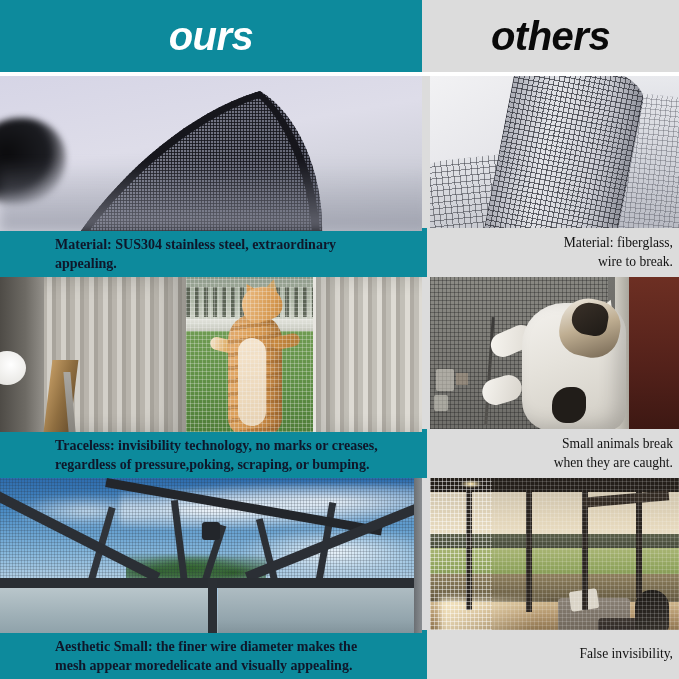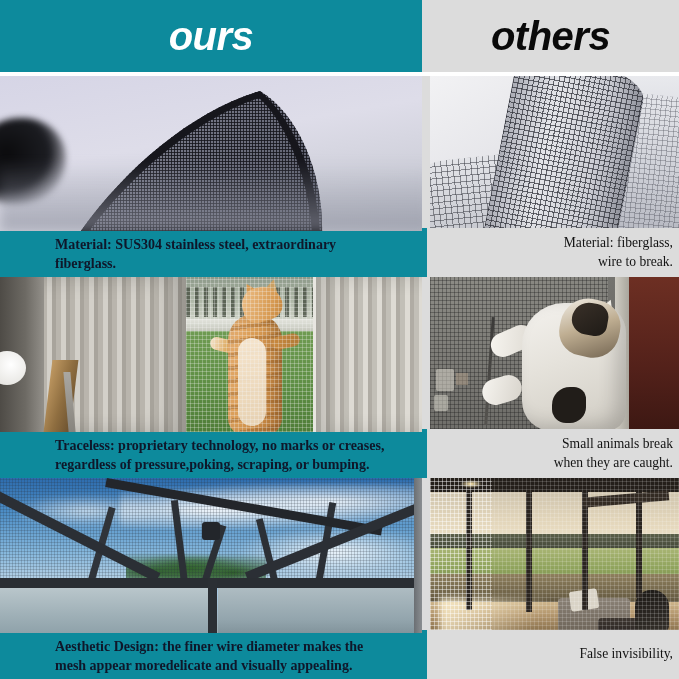--- a/index.html
+++ b/index.html
@@ -620,21 +620,21 @@
     <div class="cell-ours">
       <div class="photo ph-mesh-cone">
         <div class="blob-dark"></div>
         <div class="cone"></div>
         <div class="cone-edge"></div>
         <div class="cone-edge-r"></div>
         <div class="haze"></div>
       </div>
       <div class="caption-ours">
         <span class="cap-line">Material: SUS304 stainless steel, extraordinary</span>
-        <span class="cap-line">fiberglass.</span>
+        <span class="cap-line">appealing.</span>
       </div>
     </div>
 
     <div class="cell-others">
       <div class="photo ph-fiber-roll">
         <div class="bg-panel"></div>
         <div class="roll-right"></div>
         <div class="roll-sheet"></div>
         <div class="roll-main"></div>
       </div>
@@ -665,21 +665,21 @@
           <div class="cat-stripes"></div>
           <div class="cat-belly"></div>
           <div class="cat-arm-r"></div>
           <div class="cat-ear-l"></div>
           <div class="cat-ear-r"></div>
           <div class="cat-head"></div>
           <div class="screen-grid"></div>
         </div>
       </div>
       <div class="caption-ours">
-        <span class="cap-line">Traceless: proprietary technology, no marks or creases,</span>
+        <span class="cap-line">Traceless: invisibility technology, no marks or creases,</span>
         <span class="cap-line">regardless of pressure,poking, scraping, or bumping.</span>
       </div>
     </div>
 
     <div class="cell-others">
       <div class="photo ph-cat-tear">
         <div class="screen-tex"></div>
         <div class="win-glow"></div>
         <div class="win-glow2"></div>
         <div class="win-glow3"></div>
@@ -720,21 +720,21 @@
         <div class="beam-left"></div>
         <div class="beam-ridge"></div>
         <div class="beam-right"></div>
         <div class="wall-band"></div>
         <div class="panel-left"></div>
         <div class="panel-right"></div>
         <div class="corner-post"></div>
         <div class="edge-post"></div>
       </div>
       <div class="caption-ours">
-        <span class="cap-line">Aesthetic Design: the finer wire diameter makes the</span>
+        <span class="cap-line">Aesthetic Small: the finer wire diameter makes the</span>
         <span class="cap-line">mesh appear moredelicate and visually appealing.</span>
       </div>
     </div>
 
     <div class="cell-others">
       <div class="photo ph-livingroom">
         <div class="lr-sky"></div>
         <div class="lr-trees"></div>
         <div class="lr-fairway"></div>
         <div class="lr-rough"></div>

